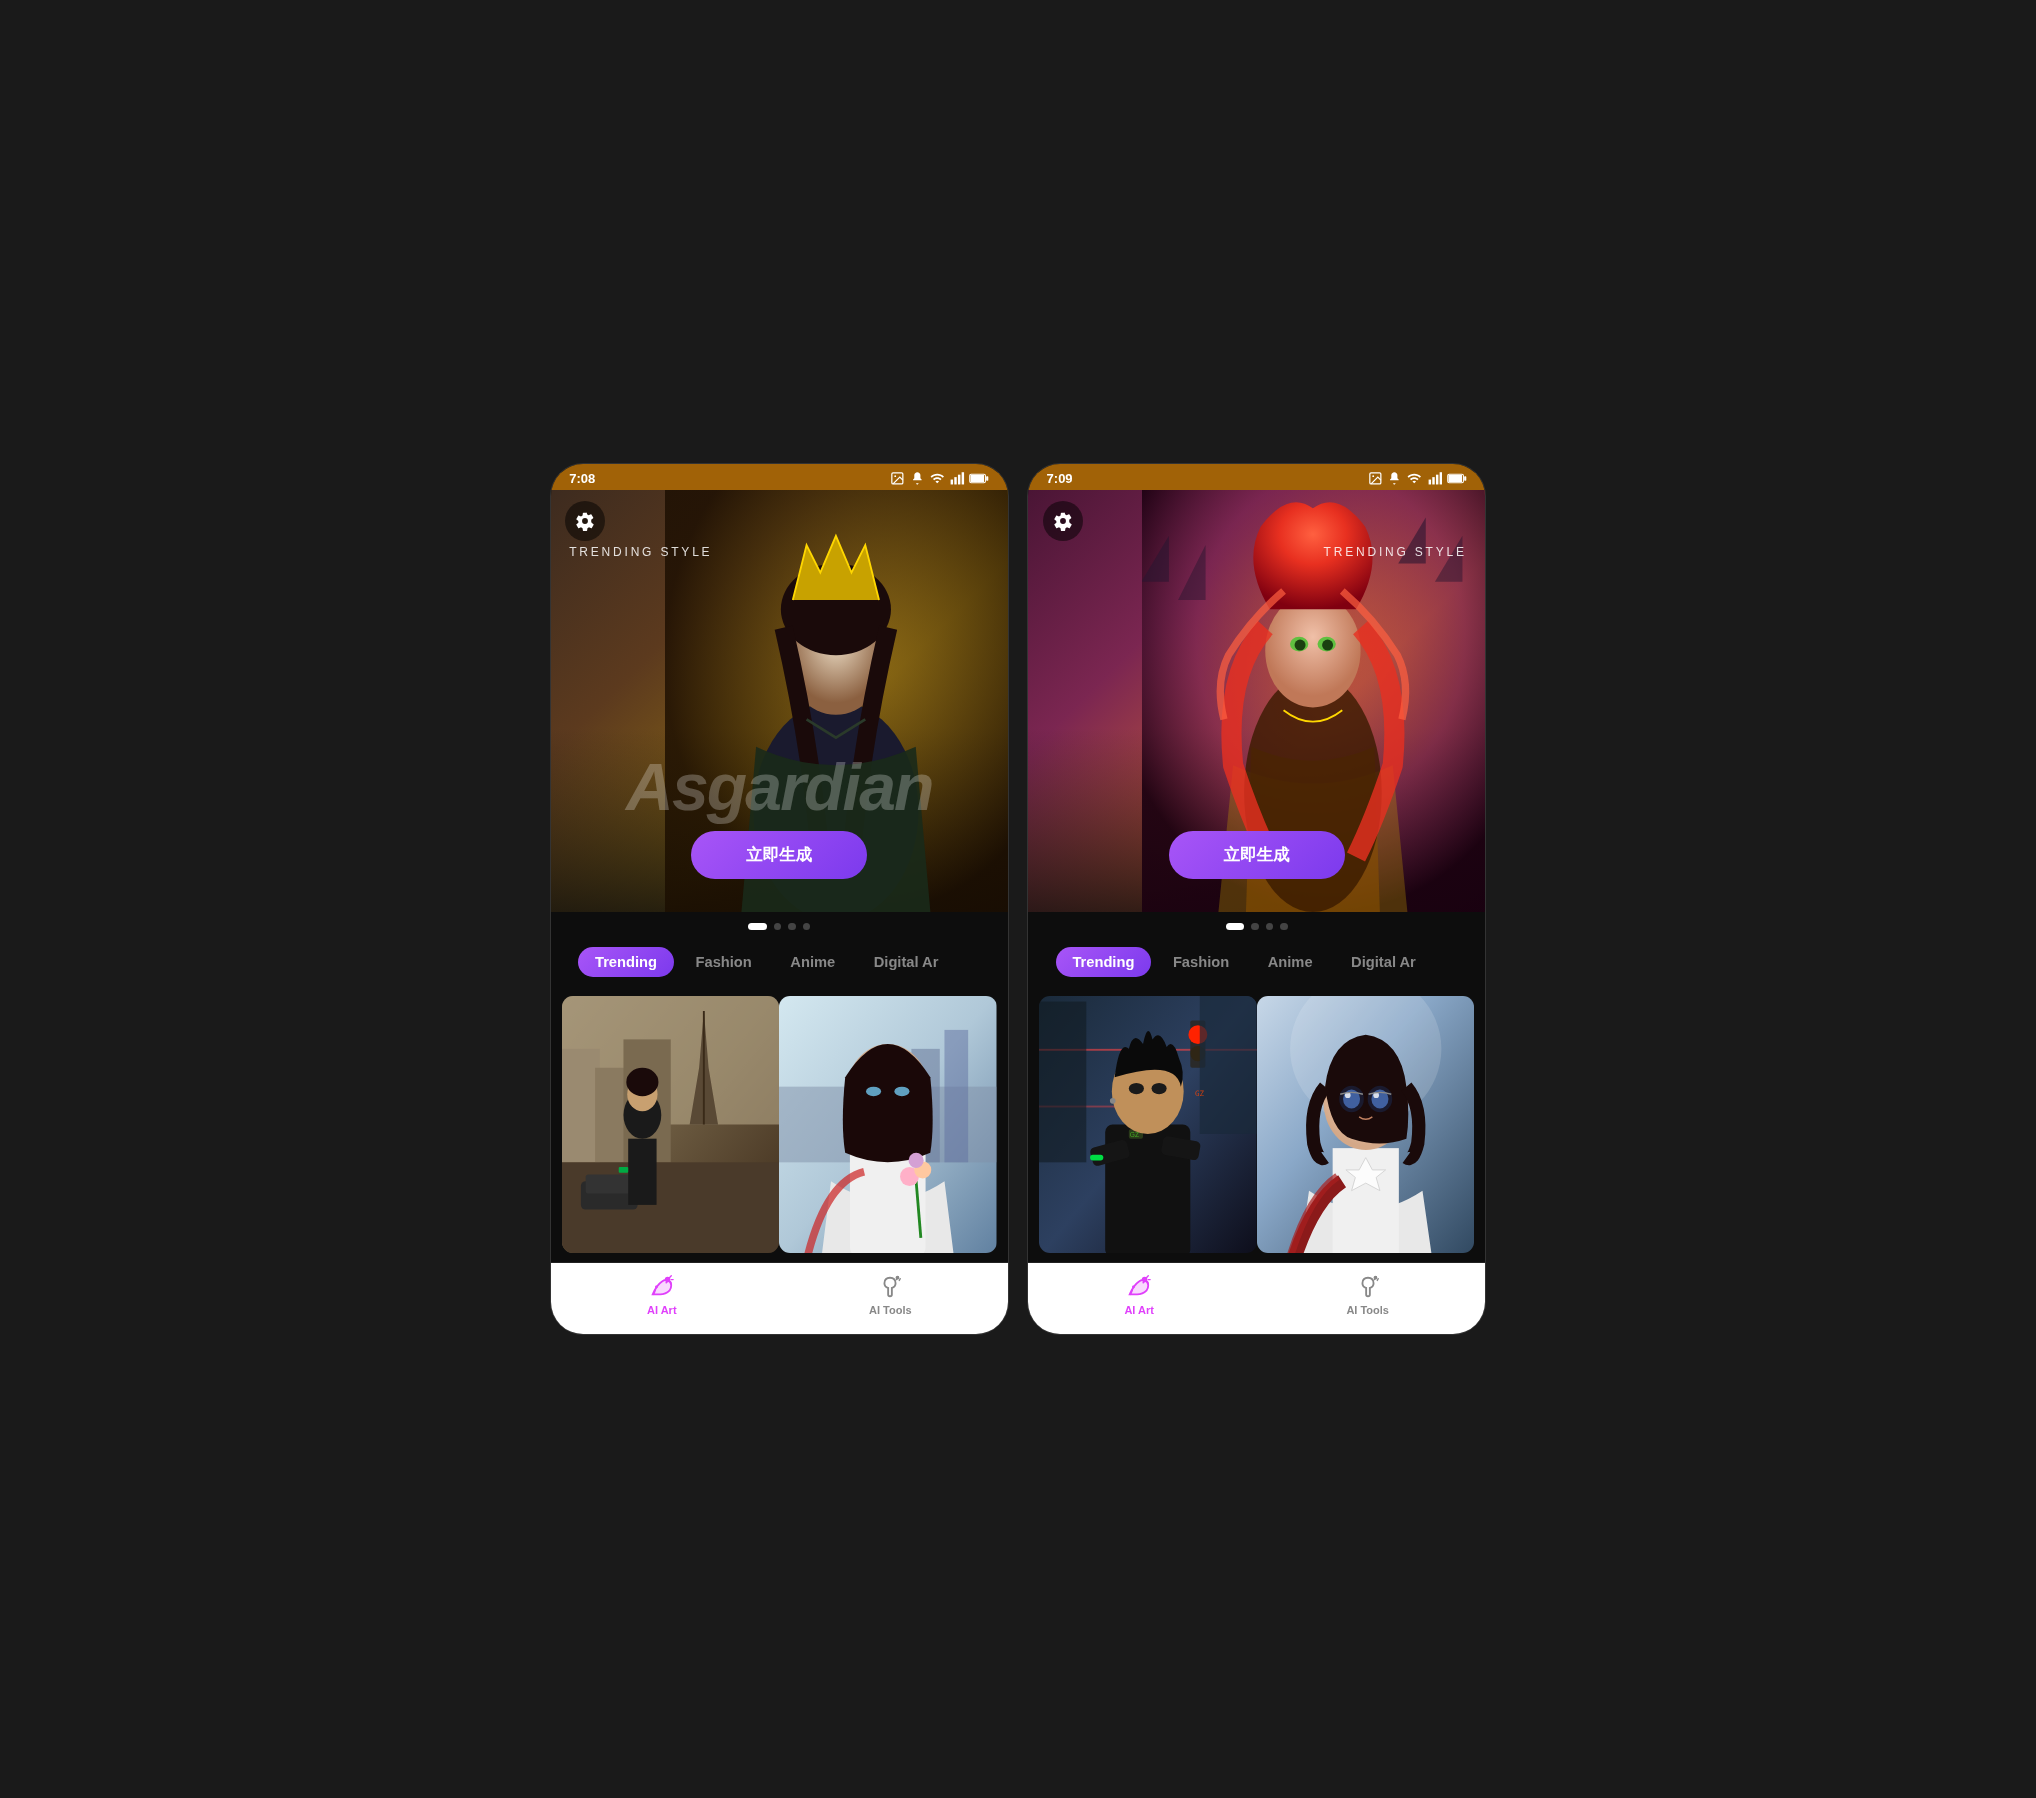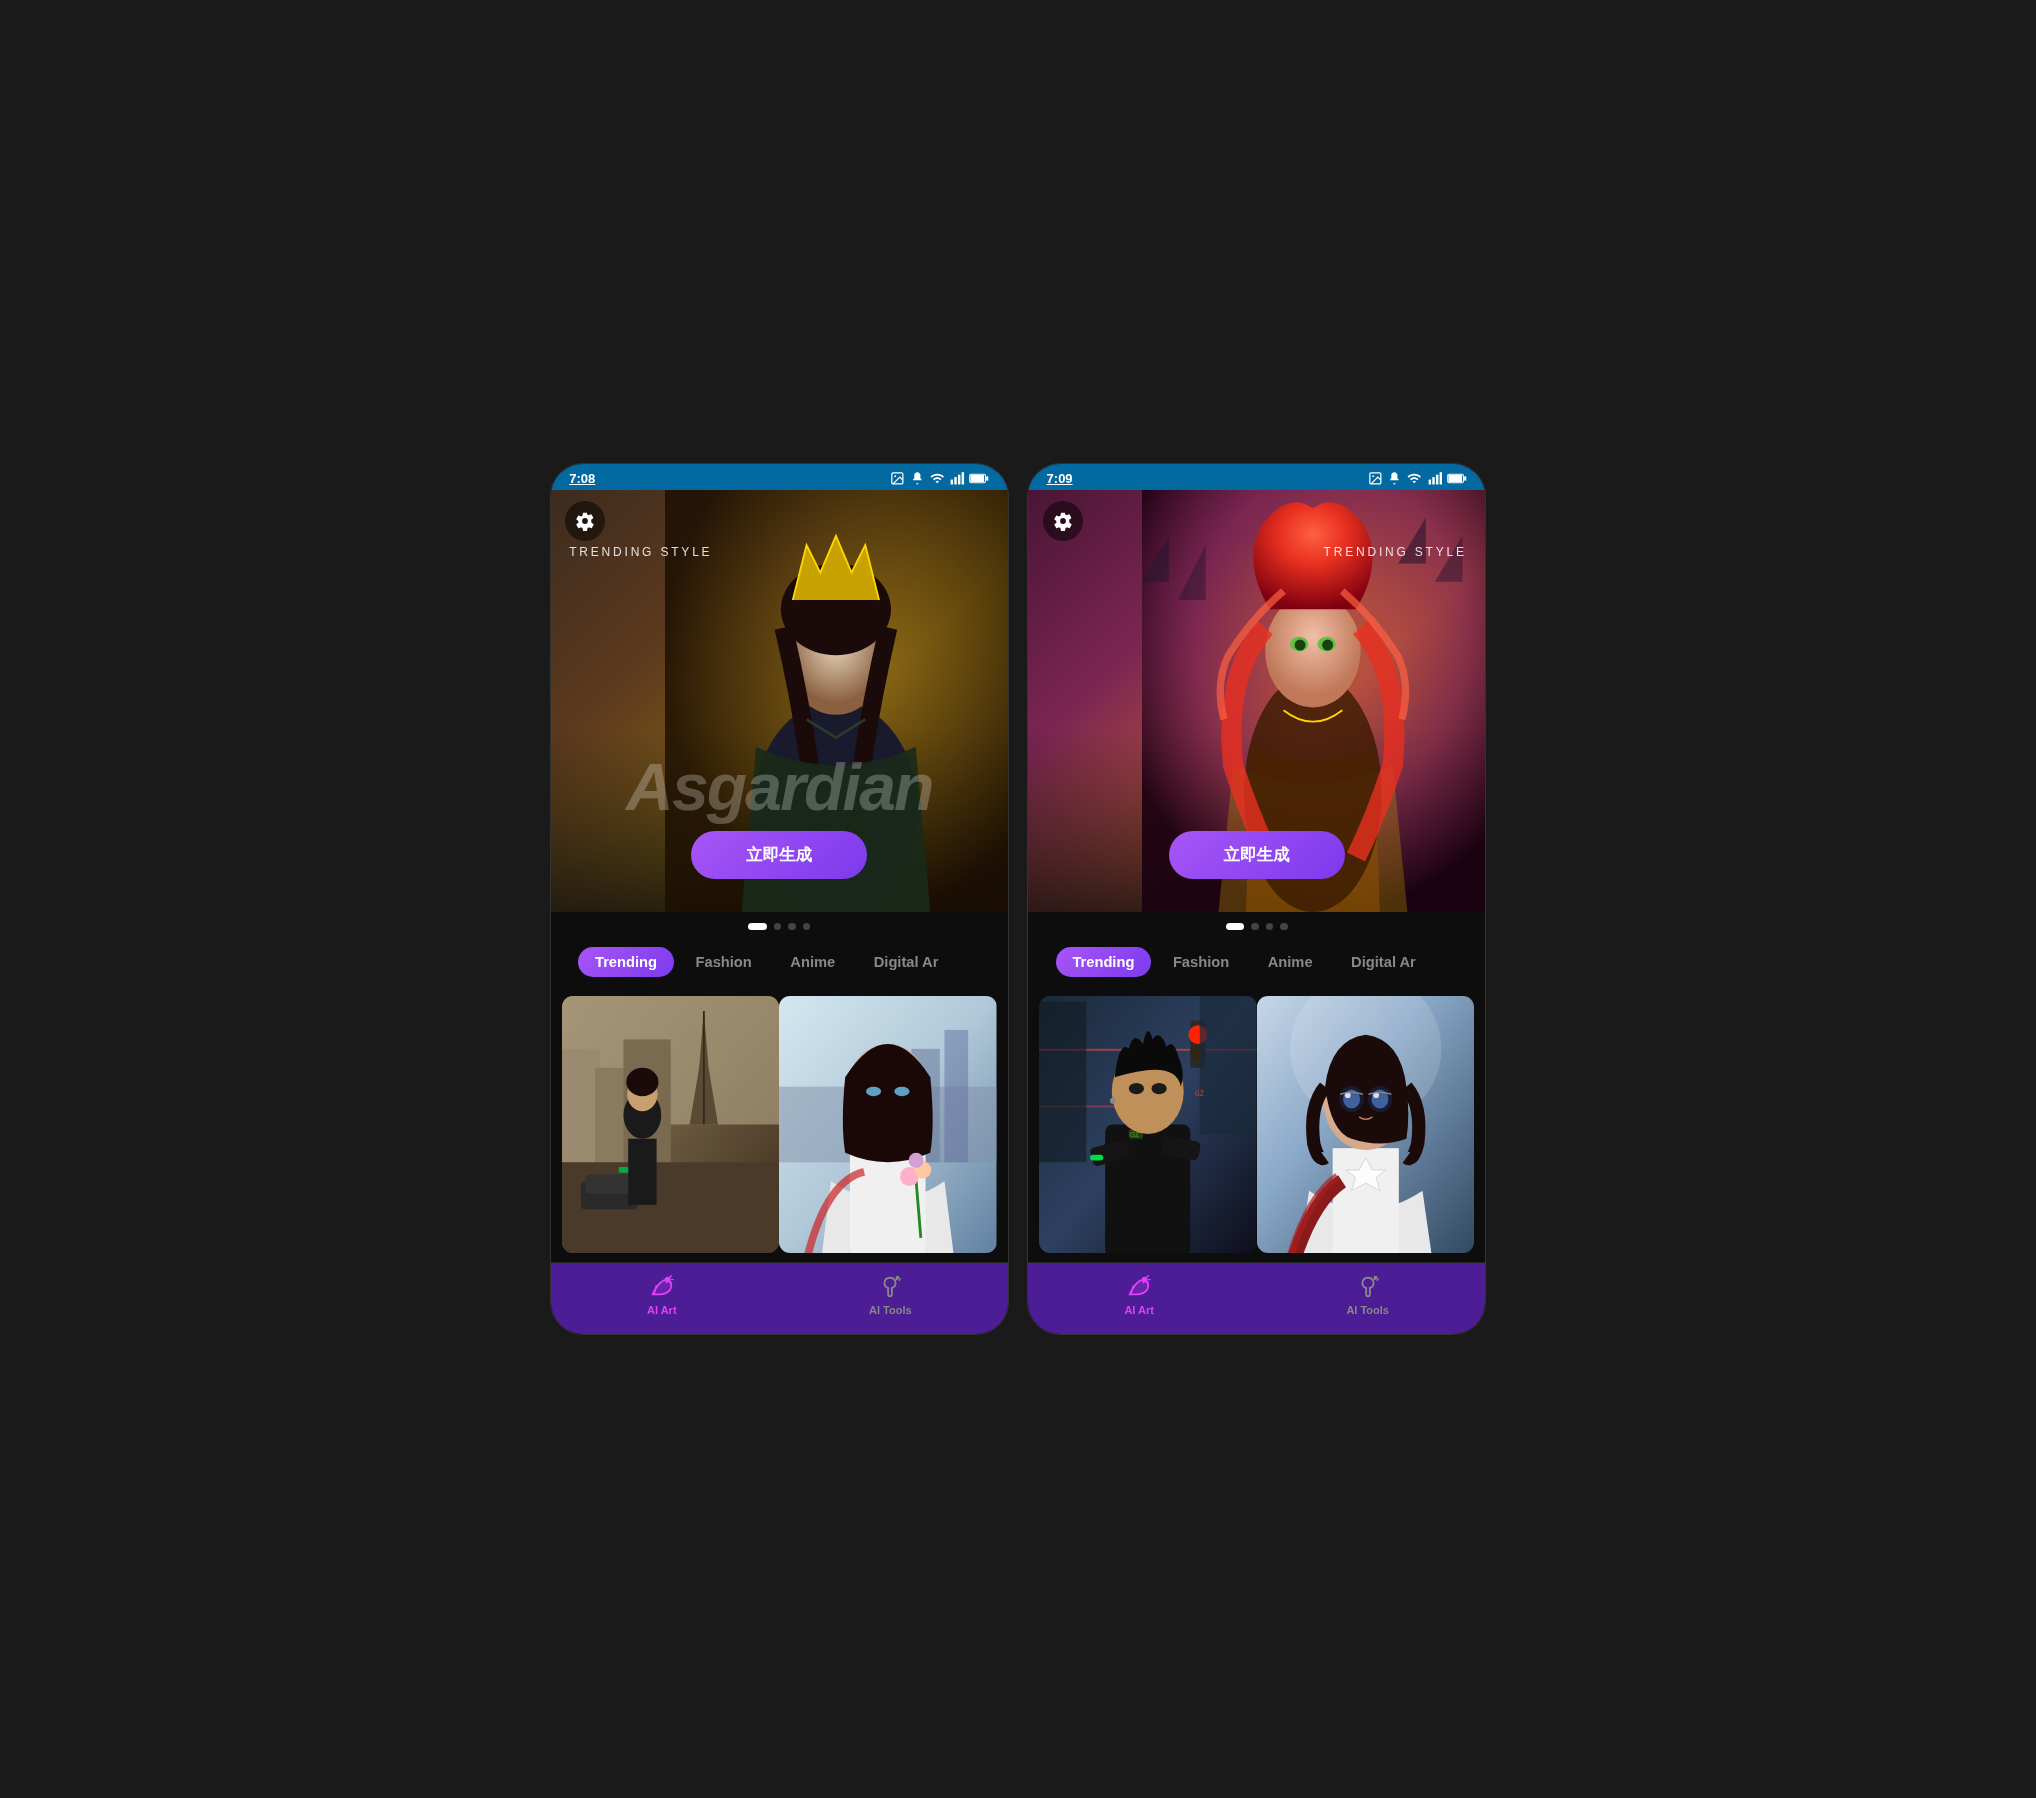--- a/index.html
+++ b/index.html
@@ -22,25 +22,24 @@
       border-radius: 33px;
       overflow: hidden;
       position: relative;
       border: 0.9px solid #333;
     }
     .status-bar {
       display: flex;
       justify-content: space-between;
       align-items: center;
       padding: 7.3px 18.4px 3.7px;
-      background: #0369a1;
+      background: #a16207;
       color: white;
       font-size: 13px;
       font-weight: 600;
-      text-decoration: underline;
     }
     .status-icons {
       display: flex;
       align-items: center;
       gap: 4.6px;
     }
     .hero-section {
       position: relative;
       height: 422px;
       overflow: hidden;
@@ -170,21 +169,21 @@
       border-radius: 11px;
       overflow: hidden;
       height: 257px;
       position: relative;
     }
     .bottom-nav {
       display: flex;
       justify-content: space-around;
       align-items: flex-start;
       padding: 11px 0 18.4px;
-      background: #4c1d95;
+      background: #ffffff;
       border-top: 0.9px solid #222;
     }
     .nav-item {
       display: flex;
       flex-direction: column;
       align-items: center;
       gap: 3.7px;
       cursor: pointer;
       padding: 0 27.5px;
     }

